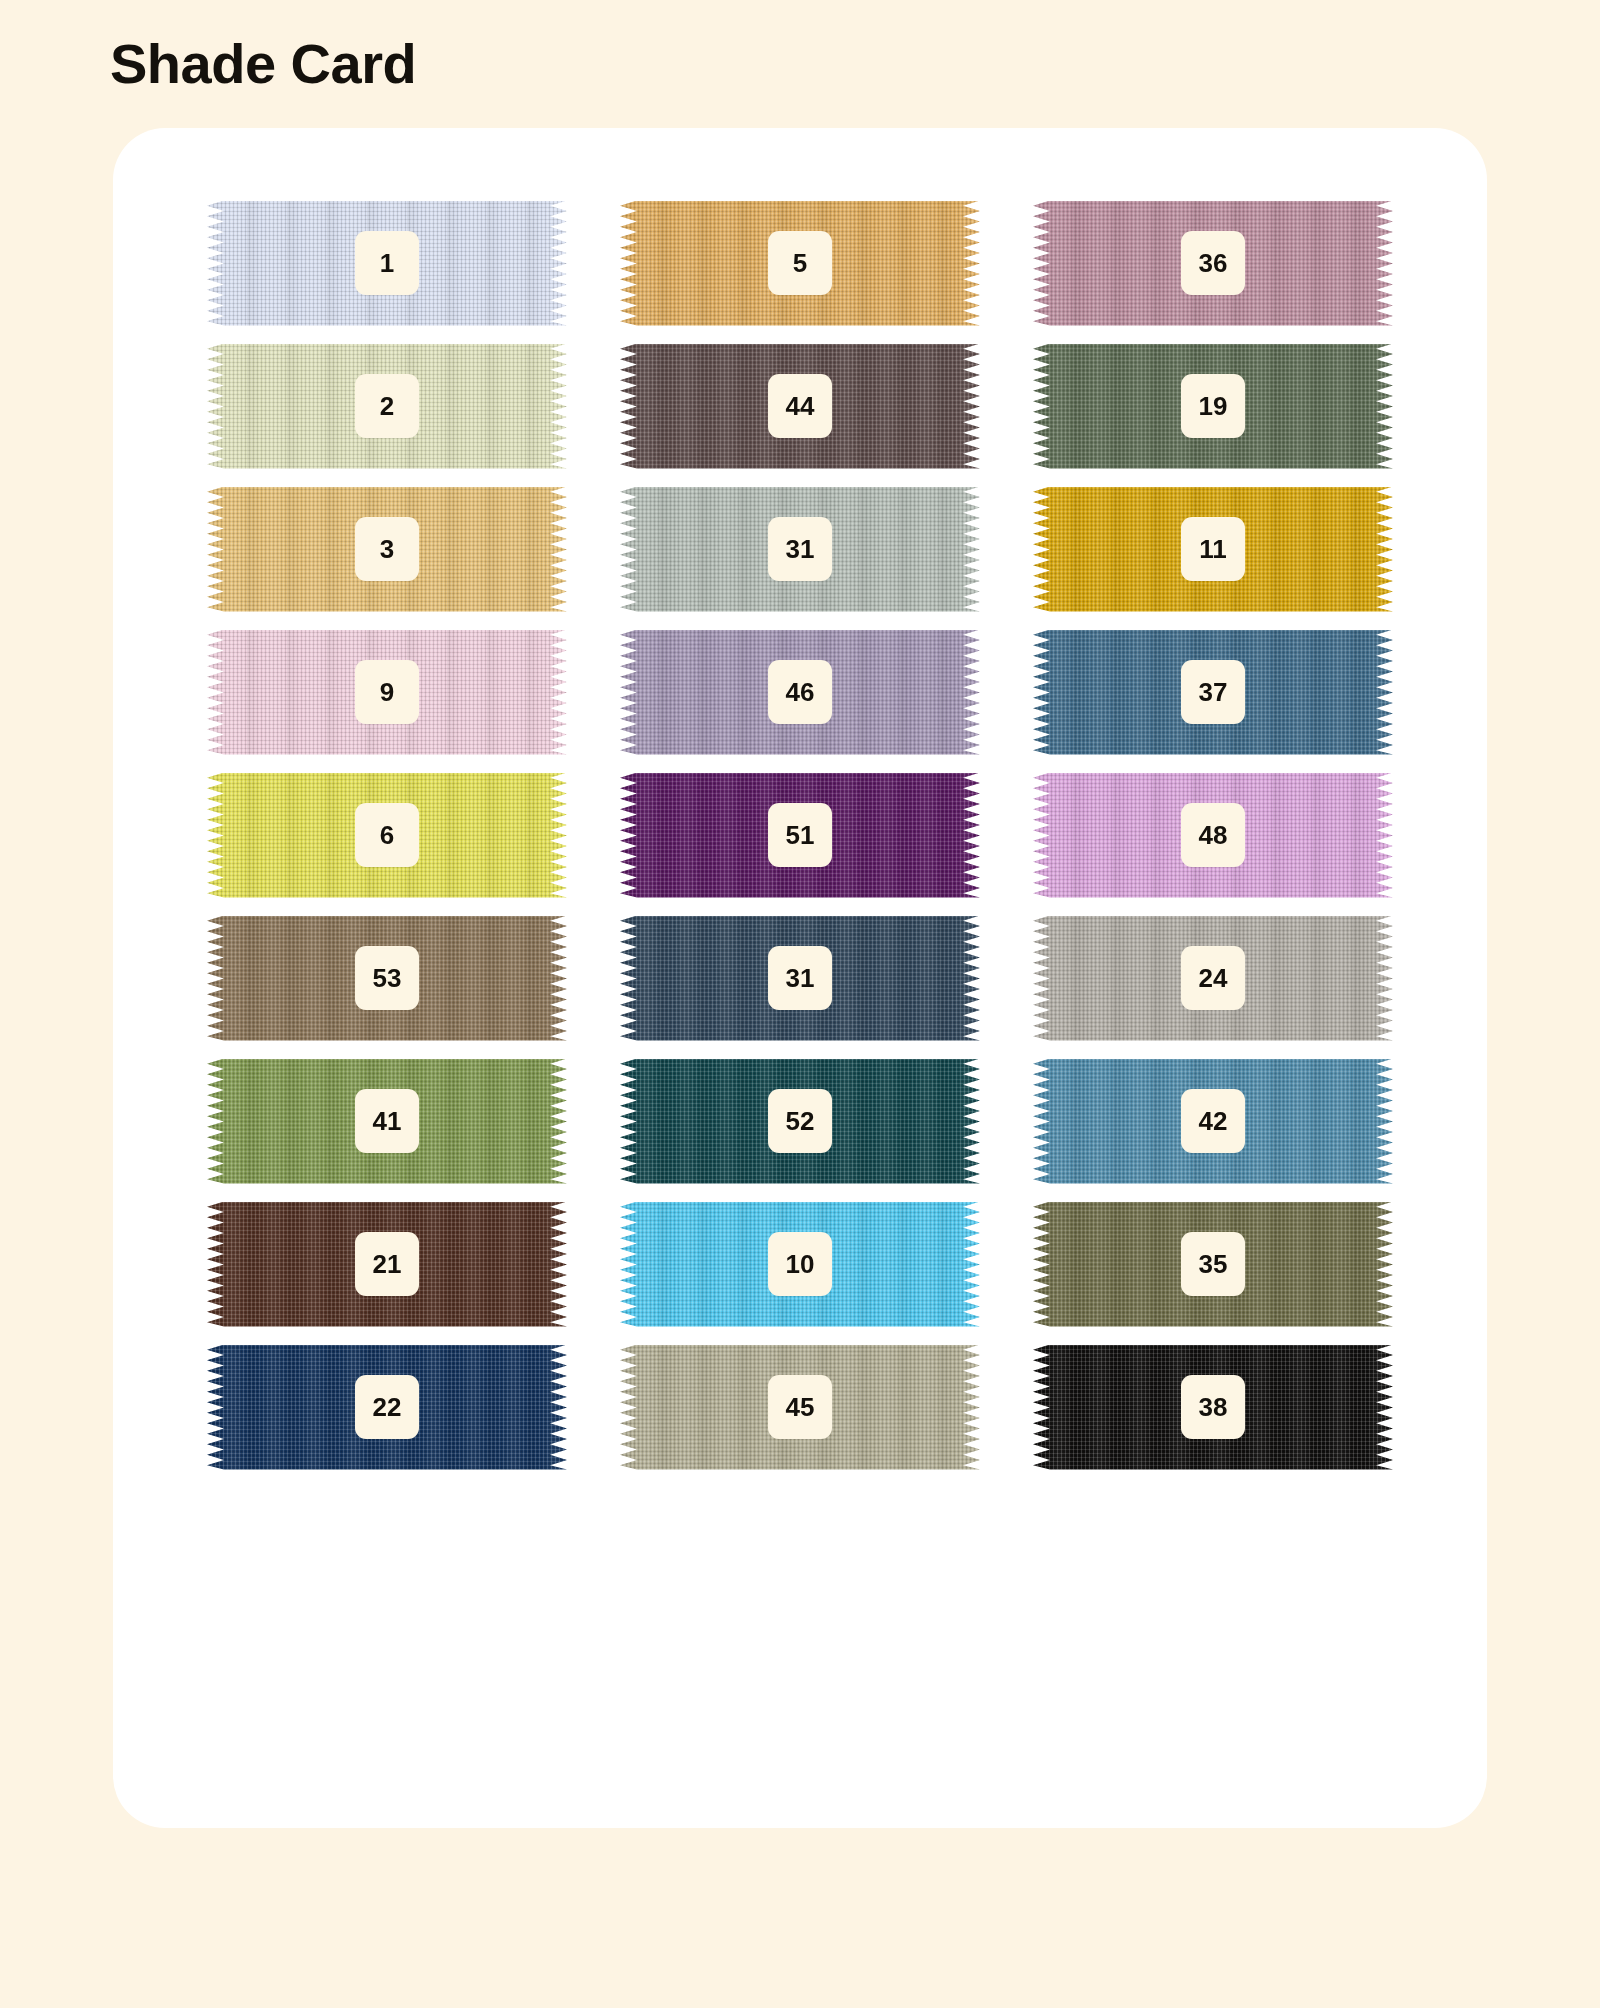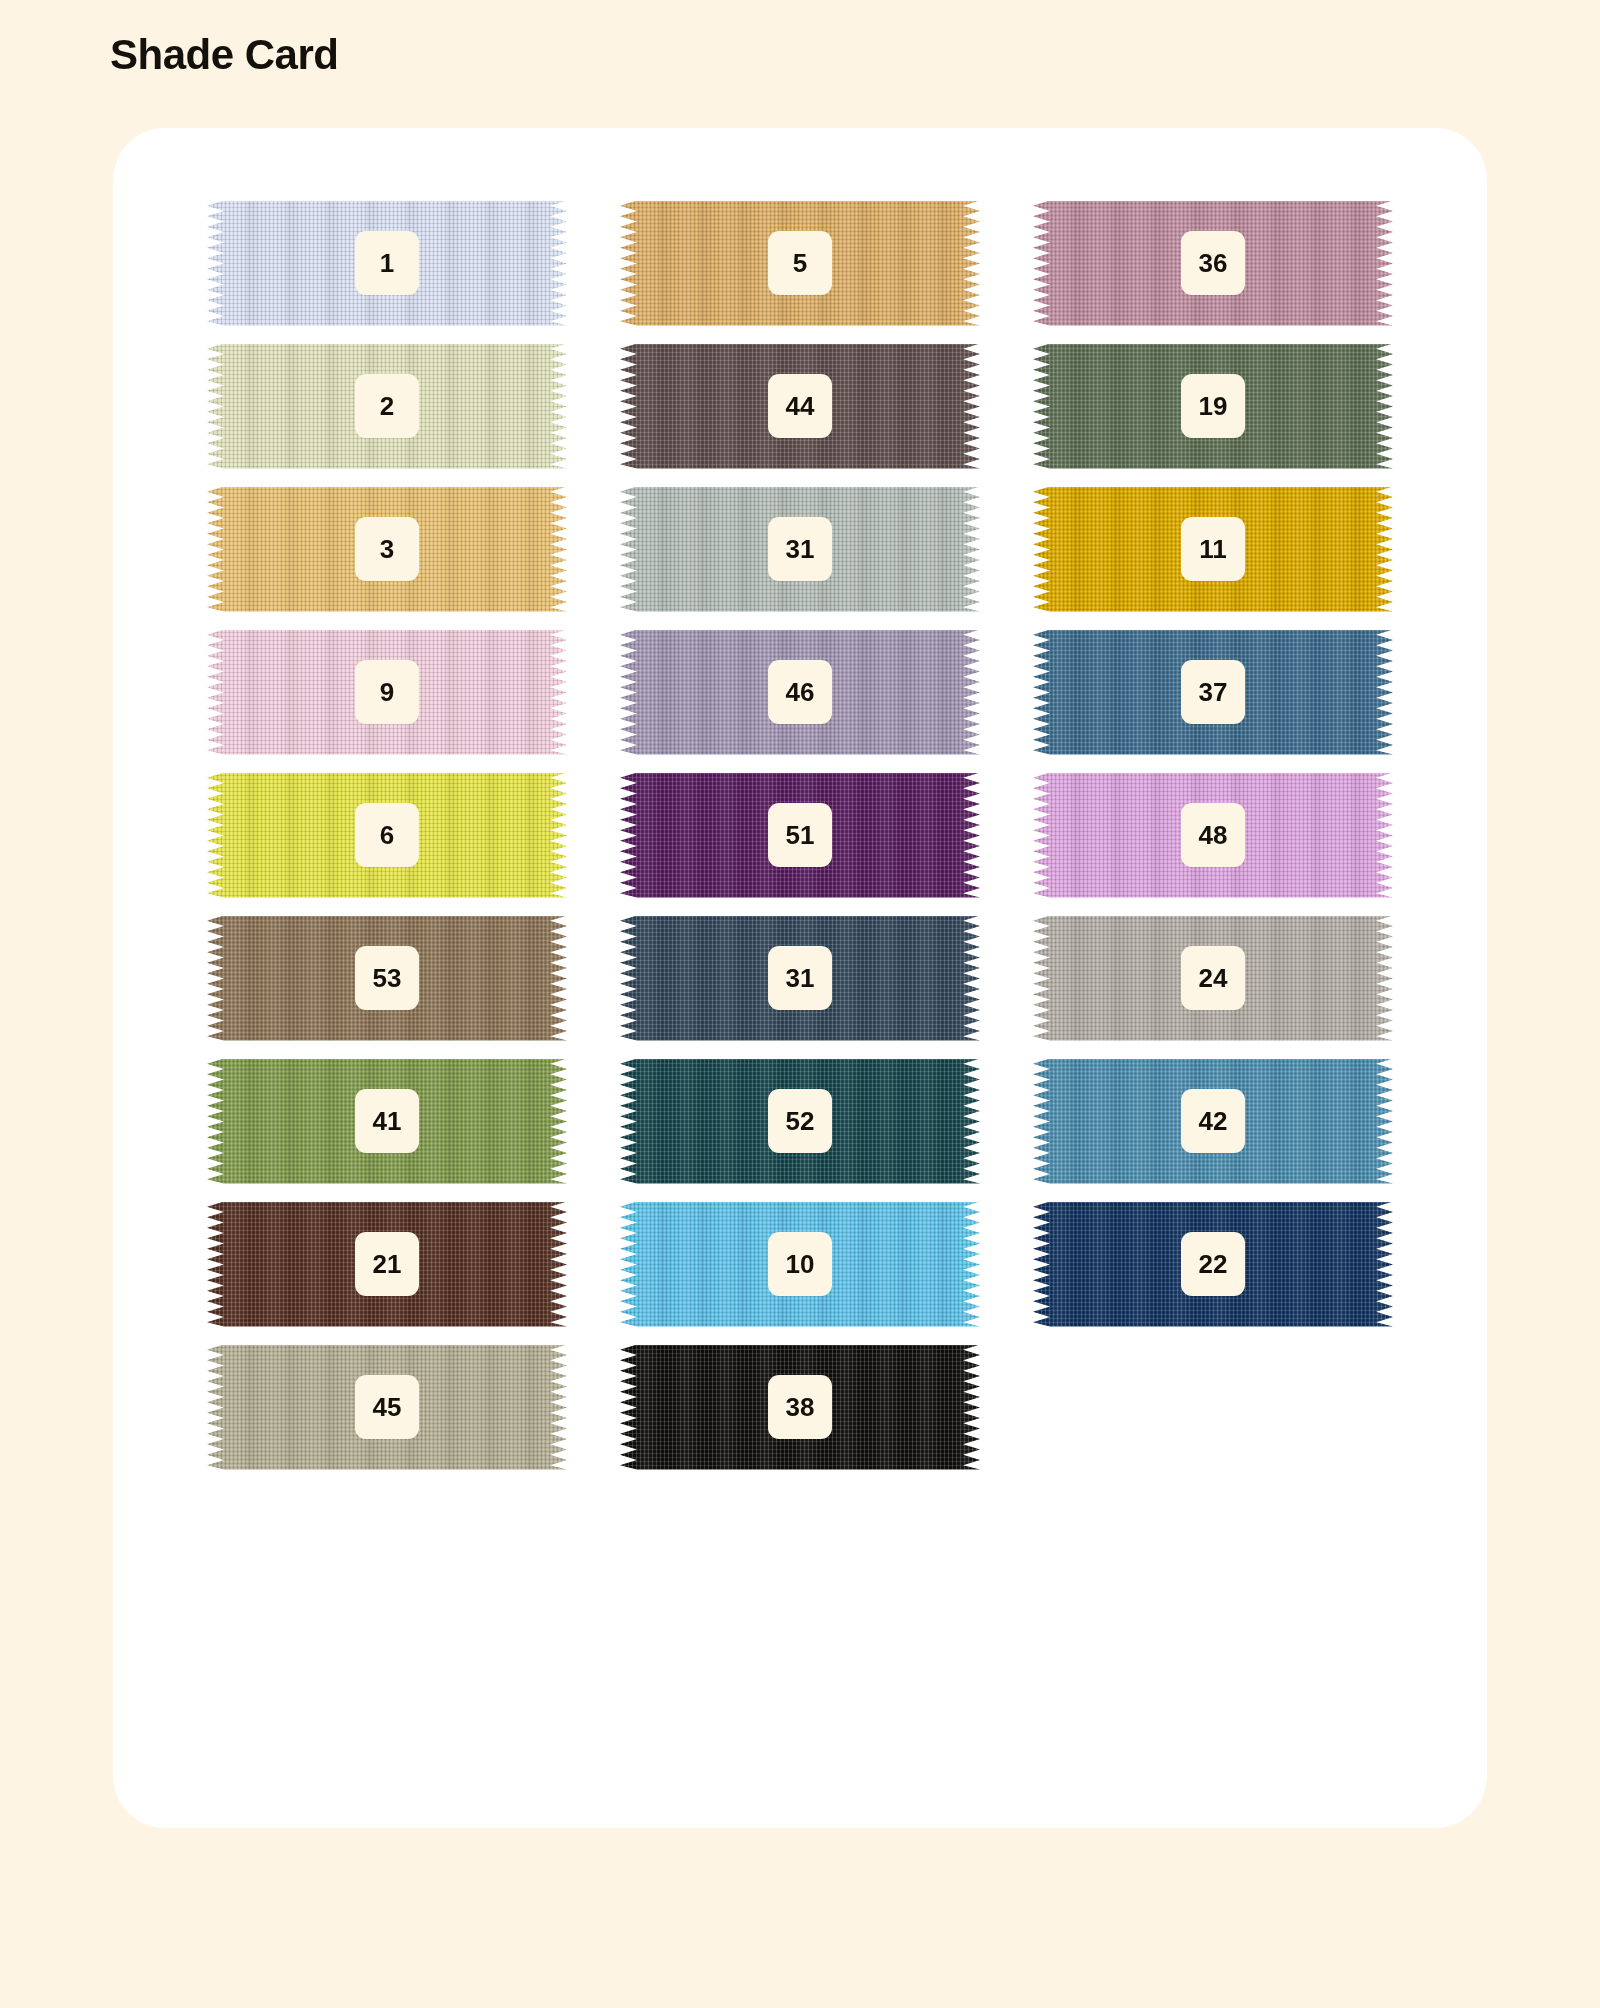--- a/index.html
+++ b/index.html
@@ -20,21 +20,21 @@
     width: 1600px;
     height: 2008px;
     background: #fdf4e3;
   }
 
   
   #page-title {
     position: absolute;
     left: 110px;
     top: 30px;
-    font-size: 42px;
+    font-size: 56px;
     font-weight: bold;
     letter-spacing: -0.5px;
     color: #14110c;
     line-height: 1.2;
   }
 
   
   #shade-card {
     position: absolute;
     left: 113px;
@@ -251,20 +251,24 @@
         </div>
         <div class="swatch">
           <div class="swatch-fabric" style="background-color: rgb(83, 49, 36);"></div>
           <div class="swatch-badge">21</div>
         </div>
         <div class="swatch">
           <div class="swatch-fabric" style="background-color: rgb(79, 200, 239);"></div>
           <div class="swatch-badge">10</div>
         </div>
         <div class="swatch">
+          <div class="swatch-fabric" style="background-color: rgb(111, 110, 73);"></div>
+          <div class="swatch-badge">35</div>
+        </div>
+        <div class="swatch">
           <div class="swatch-fabric" style="background-color: rgb(19, 51, 93);"></div>
           <div class="swatch-badge">22</div>
         </div>
         <div class="swatch">
           <div class="swatch-fabric" style="background-color: rgb(179, 175, 149);"></div>
           <div class="swatch-badge">45</div>
         </div>
         <div class="swatch">
           <div class="swatch-fabric" style="background-color: rgb(16, 15, 14);"></div>
           <div class="swatch-badge">38</div>

